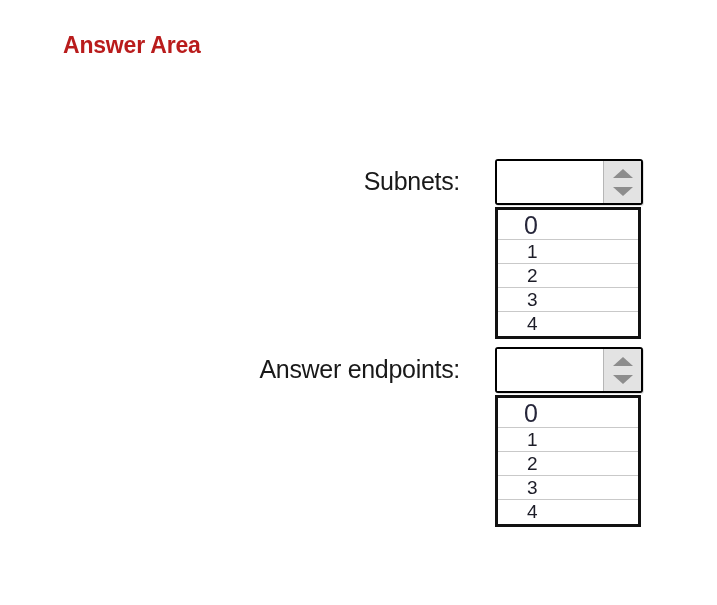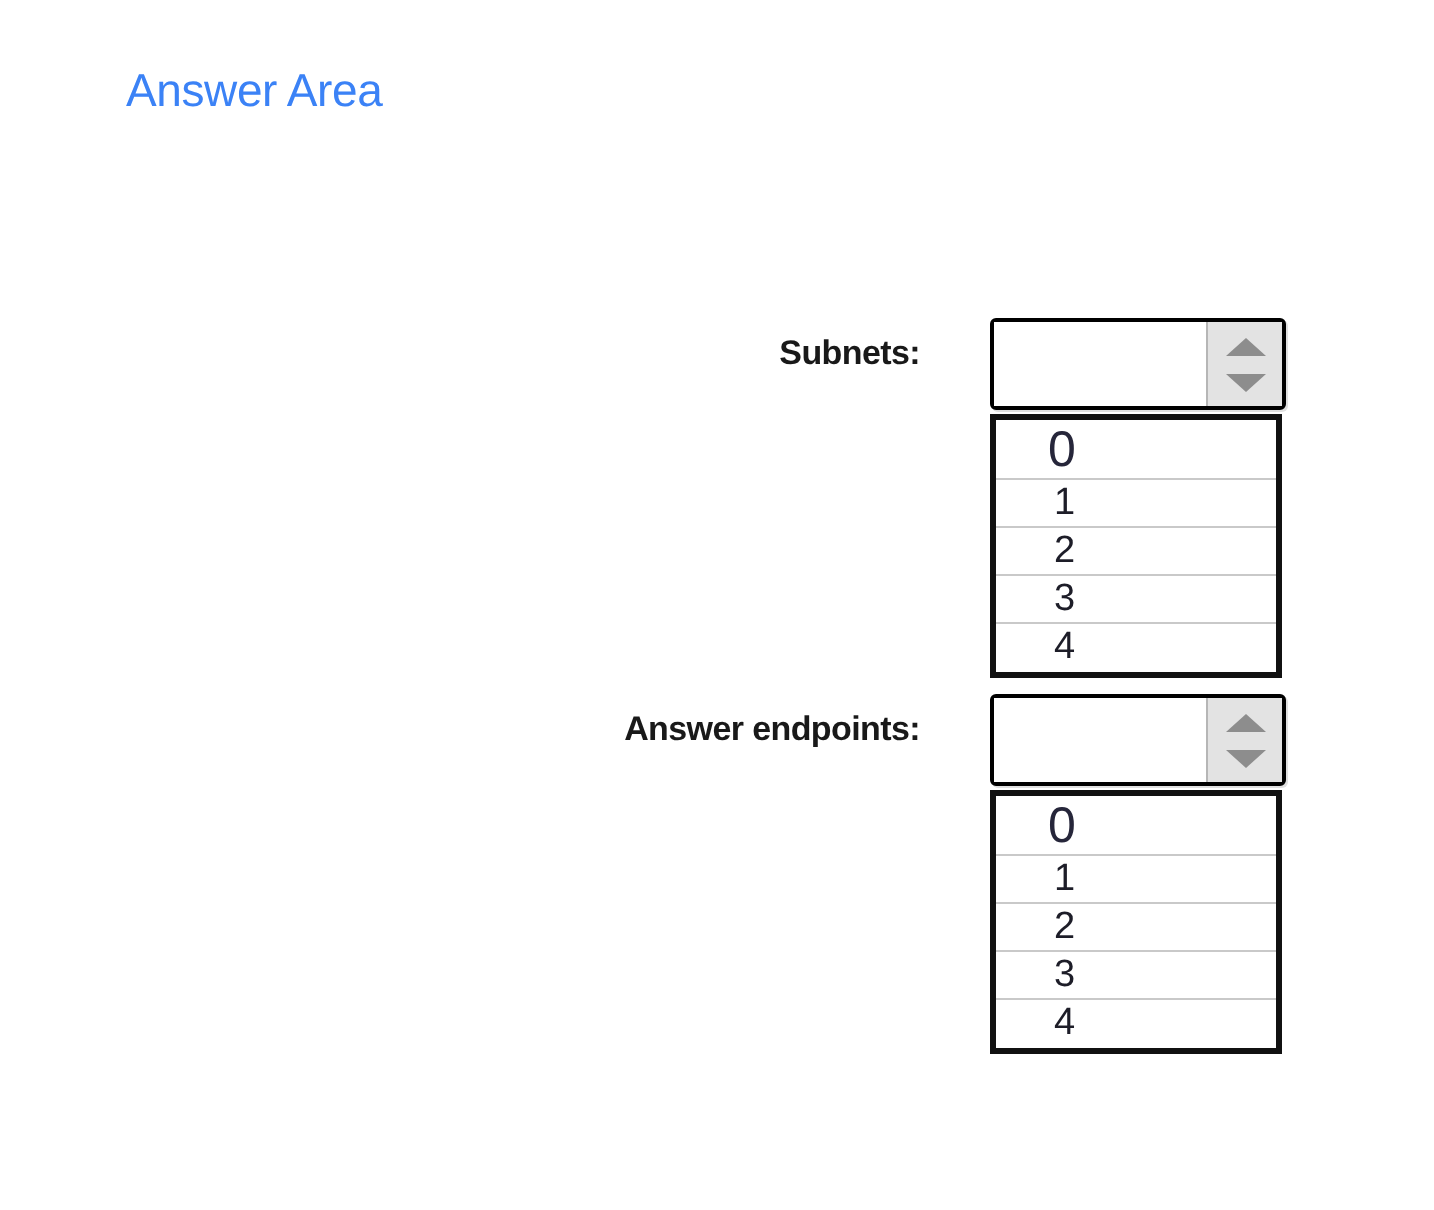--- a/index.html
+++ b/index.html
@@ -14,41 +14,41 @@
     font-family: "Liberation Sans", sans-serif;
     -webkit-font-smoothing: antialiased;
     overflow: hidden;
   }
 
   #page-title {
     position: absolute;
     left: 63px;
     top: 32px;
     font-size: 23px;
-    font-weight: normal;
-    color: #3b82f6;
+    font-weight: bold;
+    color: #b91c1c;
     letter-spacing: -0.2px;
     white-space: nowrap;
   }
 
   
   .field-group {
     position: absolute;
     left: 0;
     width: 717px;
   }
   .field-group.g0 { top: 159px; }
   .field-group.g1 { top: 347px; }
 
   .field-label {
     position: absolute;
     right: 257px;            
     top: 8px;
-    font-size: 17px;
-    font-weight: bold;
+    font-size: 25px;
+    font-weight: normal;
     color: #191919;
     white-space: nowrap;
     text-align: center;
     letter-spacing: -0.3px;
   }
 
   
   .combo {
     position: absolute;
     left: 495px;

